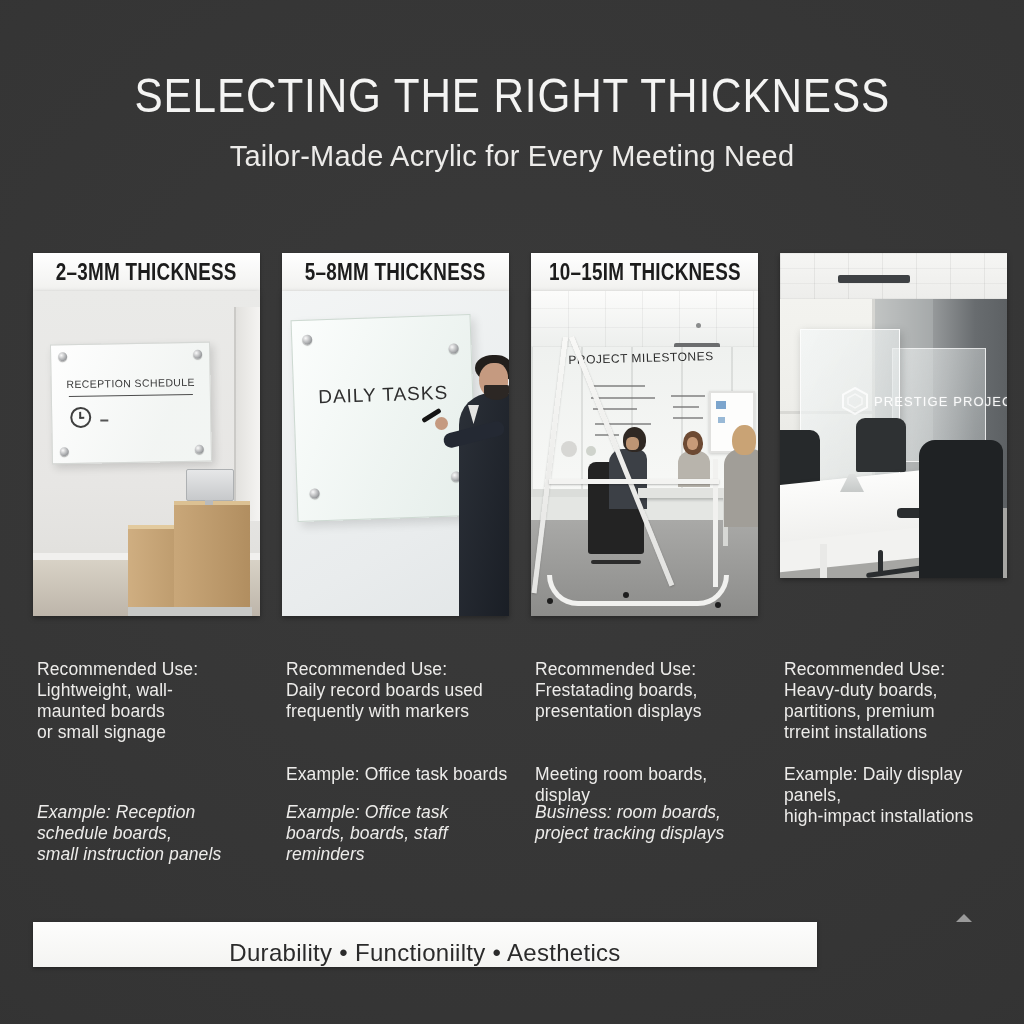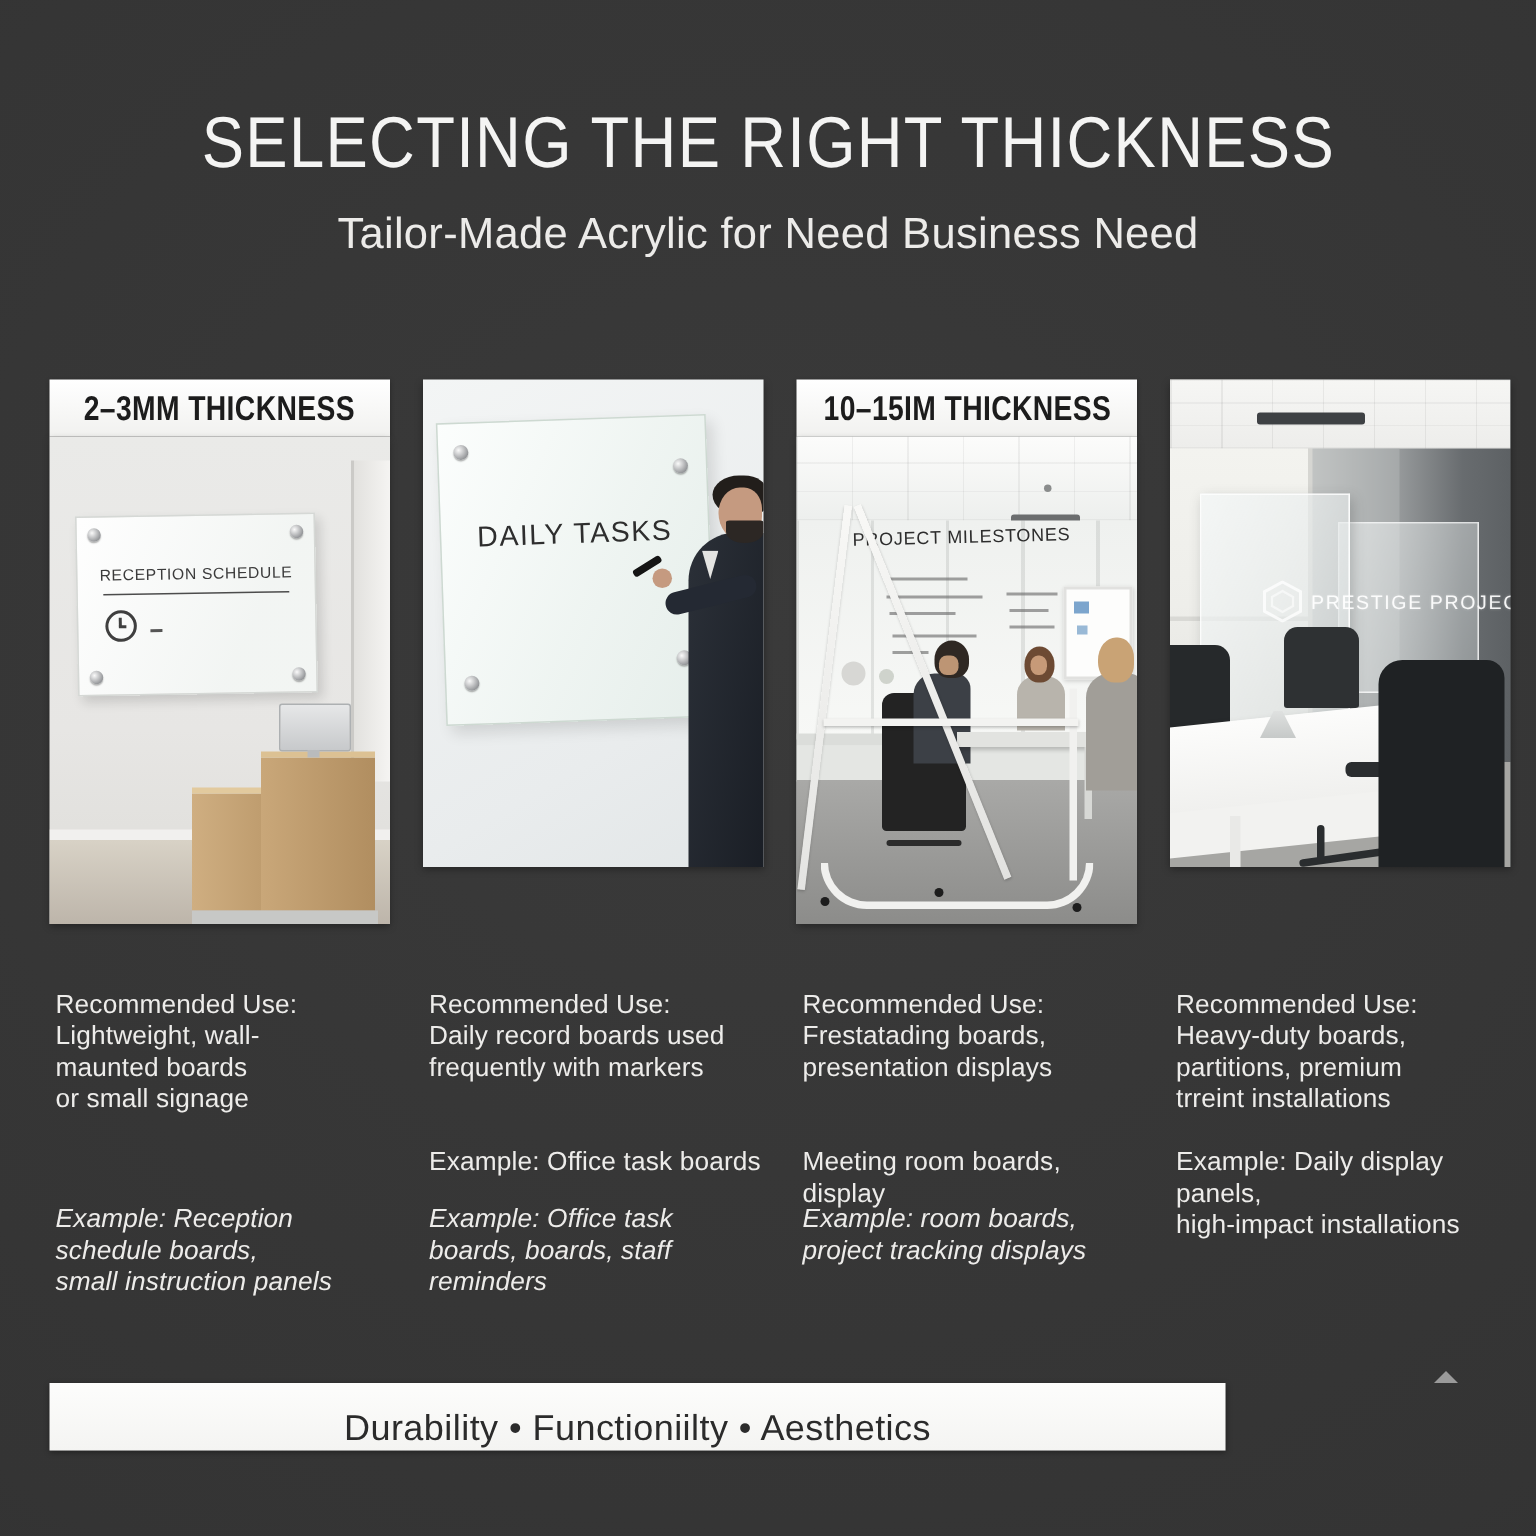--- a/index.html
+++ b/index.html
@@ -165,21 +165,21 @@
   .s4-chair3arm{position:absolute;right:84px;bottom:60px;width:26px;height:10px;background:#2a2d2f;border-radius:4px;}
   .s4-star{position:absolute;left:86px;bottom:4px;width:60px;height:5px;background:#2a2d2f;border-radius:3px;transform:rotate(-8deg);}
   .s4-star2{position:absolute;left:98px;bottom:2px;width:5px;height:26px;background:#2a2d2f;border-radius:3px;}
 </style>
 </head>
 <body>
 
 <div class="poster">
 
   <h1 class="title"><span>SELECTING THE RIGHT THICKNESS</span></h1>
-  <h2 class="subtitle">Tailor-Made Acrylic for Need Business Need</h2>
+  <h2 class="subtitle">Tailor-Made Acrylic for Every Meeting Need</h2>
 
   <div class="cols">
 
     <section class="col">
       <div class="col-h">
           <span>2–3MM THICKNESS</span>
         </div>
       <div class="photo s1">
         <div class="s1-door"></div>
         <div class="s1-skirt"></div>
@@ -205,20 +205,23 @@
 maunted boards
 or small signage</p>
         <p class="p-mid"></p>
         <p class="p-ex">Example: Reception
 schedule boards,
 small instruction panels</p>
       </div>
     </section>
 
     <section class="col">
+      <div class="col-h">
+          <span>5–8MM THICKNESS</span>
+        </div>
       <div class="photo s2">
         <div class="s2-board">
           <span class="standoff" style="left:10px;top:14px;width:10px;height:10px;"></span>
           <span class="standoff" style="right:12px;top:28px;width:10px;height:10px;"></span>
           <span class="standoff" style="left:12px;bottom:22px;width:10px;height:10px;"></span>
           <span class="standoff" style="right:14px;bottom:34px;width:10px;height:10px;"></span>
           <div class="s2-board-text">DAILY TASKS</div>
         </div>
         <div class="s2-man">
           <div class="s2-torso"></div>
@@ -287,21 +290,21 @@
         <div class="s3-base"></div>
         <span class="caster" style="left:16px;bottom:12px;"></span>
         <span class="caster" style="left:92px;bottom:18px;"></span>
         <span class="caster" style="left:184px;bottom:8px;"></span>
       </div>
       <div class="tb">
         <p class="p-rec">Recommended Use:
 Frestatading boards,
 presentation displays</p>
         <p class="p-mid">Meeting room boards, display</p>
-        <p class="p-ex">Example: room boards,
+        <p class="p-ex">Business: room boards,
 project tracking displays</p>
       </div>
     </section>
 
     <section class="col">
       <div class="photo s4">
         <div class="s4-ceiling"></div>
         <div class="s4-vent"></div>
         <div class="s4-window"></div>
         <div class="s4-window-line"></div>

